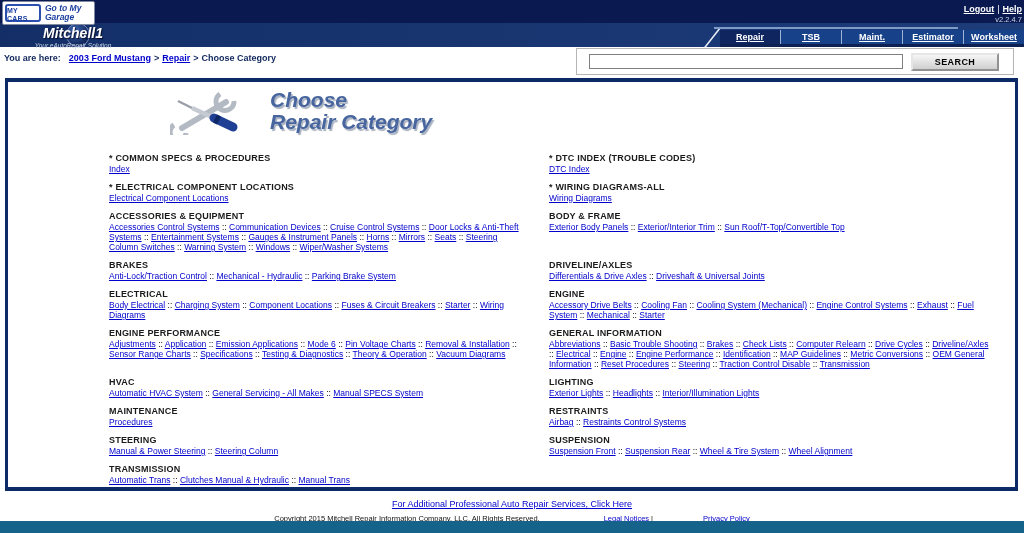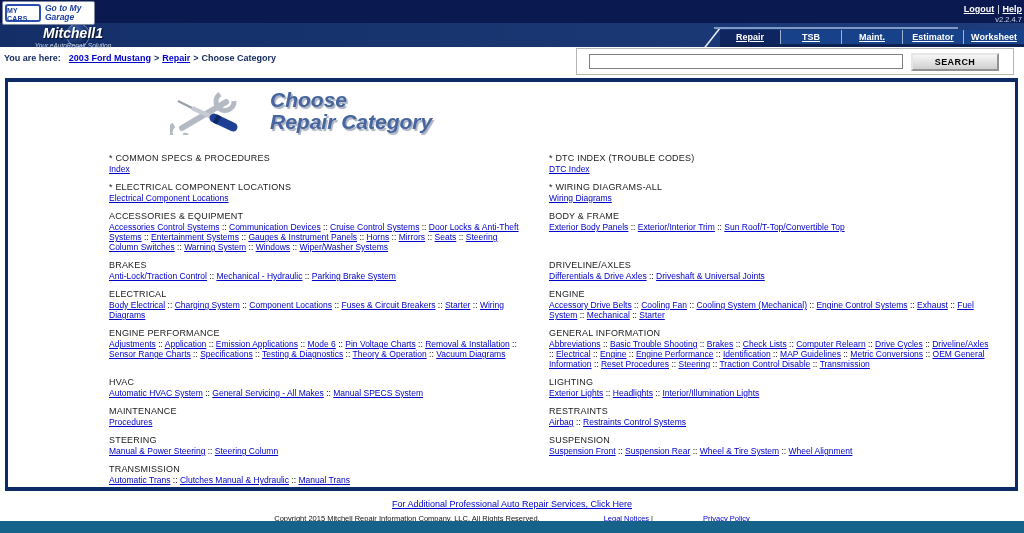--- a/index.html
+++ b/index.html
@@ -77,21 +77,21 @@
     border:3px solid #0c2a66; border-top-width:4px; border-bottom-width:4px; }
   .page-head { display:flex; align-items:flex-start; margin:7px 0 0 162px; height:50px; }
   .tools-icon svg { width:72px; height:46px; display:block; }
   .page-title { margin-left:28px; font-style:italic; font-weight:bold; color:#47659e;
     text-shadow:1.5px 1.5px 1px #a8b0bf; font-size:21px; line-height:22px; }
 
   #cat-table { margin:14px 0 0 101px; }
   .cat-row { display:flex; margin-bottom:8px; }
   .cat-cell { width:440px; }
   .cat-cell.left { padding-right:30px; }
-  .cat-heading { font-size:9px; font-weight:normal; color:#1a1a1a; letter-spacing:0.2px; line-height:11px; }
+  .cat-heading { font-size:9px; font-weight:bold; color:#1a1a1a; letter-spacing:0.2px; line-height:11px; }
   .cat-links { margin:0; font-size:8.5px; line-height:10px; color:#000; }
   .cat-links a { color:#0000cc; text-decoration:underline; }
   .cat-sep { color:#000; }
 
   
   .footer { position:absolute; left:0; top:493px; width:1024px; text-align:center; }
   .promo { font-size:9px; color:#0000cc; text-decoration:underline; }
   .copy-line { font-size:7.5px; color:#111; margin-top:3px; }
   .small-link { color:#0000cc; text-decoration:underline;padding-left:48px; }
   .pipe { margin:0 2px; color:#111; }

